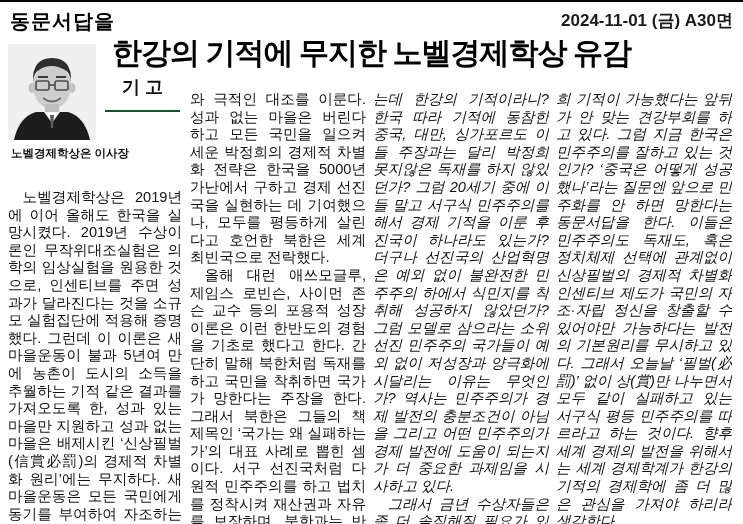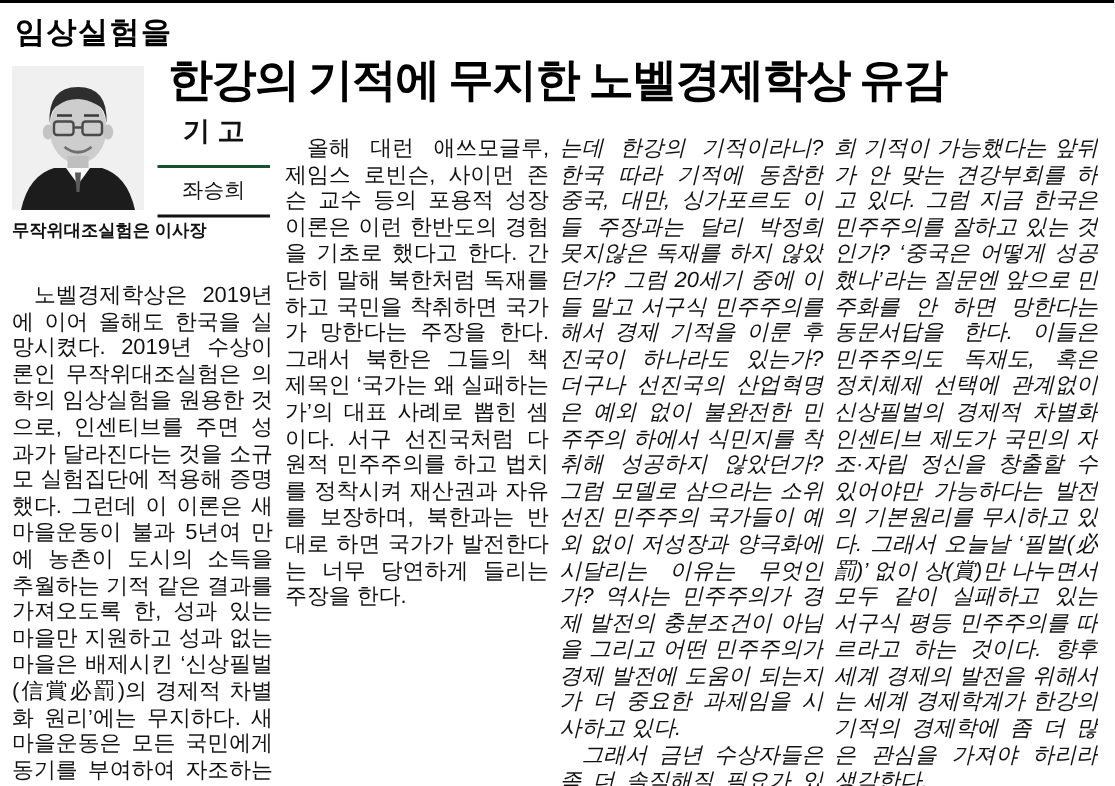--- a/index.html
+++ b/index.html
@@ -72,21 +72,22 @@
   .col2 { left: 190px; top: 91px;  width: 176px; height: 433px; }
   .col3 { left: 373px; top: 91px;  width: 176px; height: 433px; font-style: italic; }
   .col4 { left: 556px; top: 91px;  width: 176px; height: 433px; font-style: italic; }
 </style>
 </head>
 <body>
 
 <div class="page">
   <div class="topbar"></div>
 
-  <div class="logo">임상실험을</div>
+  <div class="logo">동문서답을</div>
+  <div class="dateline">2024-11-01 (금) A30면</div>
 
   <h1 class="headline">한강의 기적에 무지한 노벨경제학상 유감</h1>
 
   <div class="byline">
     <div class="photo">
       <svg width="88" height="96" viewBox="0 0 88 96" xmlns="http://www.w3.org/2000/svg">
         <rect width="88" height="96" fill="#f0f0f0"></rect>
         <ellipse cx="44" cy="42" rx="19" ry="23" fill="#cdcdcd"></ellipse>
         <path d="M25 38 Q24 14 44 14 Q64 14 63 38 Q62 28 57 26 Q50 22 44 22 Q36 22 31 26 Q26 28 25 38 Z" fill="#2e2e2e"></path>
         <ellipse cx="24" cy="44" rx="3.5" ry="5" fill="#c4c4c4"></ellipse>
@@ -99,31 +100,31 @@
         <path d="M30 33 L40 33 M48 33 L58 33" stroke="#3a3a3a" stroke-width="1.8"></path>
         <path d="M35 54 Q44 61 53 54" stroke="#6f6f6f" fill="none" stroke-width="1.8"></path>
         <rect x="37" y="60" width="14" height="10" fill="#bfbfbf"></rect>
         <path d="M6 96 Q11 73 28 68 L60 68 Q77 73 82 96 Z" fill="#1c1c1c"></path>
         <path d="M36 68 L44 79 L52 68 Z" fill="#fafafa"></path>
         <path d="M42 71 L46 71 L45 84 L43 84 Z" fill="#5a5a5a"></path>
       </svg>
     </div>
     <div class="byline-meta">
       <div class="contrib">기 고</div>
-      <div class="author">좌승희</div>
     </div>
-    <div class="caption">무작위대조실험은 이사장</div>
+    <div class="caption">노벨경제학상은 이사장</div>
   </div>
 
   <div class="col col1">
     <p class="indent">노벨경제학상은 2019년에 이어 올해도 한국을 실망시켰다. 2019년 수상이론인 무작위대조실험은 의학의 임상실험을 원용한 것으로, 인센티브를 주면 성과가 달라진다는 것을 소규모 실험집단에 적용해 증명했다. 그런데 이 이론은 새마을운동이 불과 5년여 만에 농촌이 도시의 소득을 추월하는 기적 같은 결과를 가져오도록 한, 성과 있는 마을만 지원하고 성과 없는 마을은 배제시킨 ‘신상필벌(信賞必罰)의 경제적 차별화 원리’에는 무지하다. 새마을운동은 모든 국민에게 동기를 부여하여 자조하는 국민으로 탄생시켰다.</p>
 
   </div>
 
   <div class="col col2">
+    <p>와 극적인 대조를 이룬다. 성과 없는 마을은 버린다 하고 모든 국민을 일으켜 세운 박정희의 경제적 차별화 전략은 한국을 5000년 가난에서 구하고 경제 선진국을 실현하는 데 기여했으나, 모두를 평등하게 살린다고 호언한 북한은 세계 최빈국으로 전락했다.</p>
     <p class="indent">올해 대런 애쓰모글루, 제임스 로빈슨, 사이먼 존슨 교수 등의 포용적 성장이론은 이런 한반도의 경험을 기초로 했다고 한다. 간단히 말해 북한처럼 독재를 하고 국민을 착취하면 국가가 망한다는 주장을 한다. 그래서 북한은 그들의 책 제목인 ‘국가는 왜 실패하는가’의 대표 사례로 뽑힌 셈이다. 서구 선진국처럼 다원적 민주주의를 하고 법치를 정착시켜 재산권과 자유를 보장하며, 북한과는 반대로 하면 국가가 발전한다는 너무 당연하게 들리는 주장을 한다.</p>
 
   </div>
 
   <div class="col col3">
     <p>는데 한강의 기적이라니? 한국 따라 기적에 동참한 중국, 대만, 싱가포르도 이들 주장과는 달리 박정희 못지않은 독재를 하지 않았던가? 그럼 20세기 중에 이들 말고 서구식 민주주의를 해서 경제 기적을 이룬 후진국이 하나라도 있는가? 더구나 선진국의 산업혁명은 예외 없이 불완전한 민주주의 하에서 식민지를 착취해 성공하지 않았던가? 그럼 모델로 삼으라는 소위 선진 민주주의 국가들이 예외 없이 저성장과 양극화에 시달리는 이유는 무엇인가? 역사는 민주주의가 경제 발전의 충분조건이 아님을 그리고 어떤 민주주의가 경제 발전에 도움이 되는지가 더 중요한 과제임을 시사하고 있다.</p>
     <p class="indent">그래서 금년 수상자들은 좀 더 솔직해질 필요가 있다. 그들은 박정희의 수출 기적은 부정할 수 없어서 공을 인정하면서도 독재가 성공을 가져왔다 할 수 없으니 박정희 이후 민주화를 잘하여 박정</p>
   </div>
 
   <div class="col col4">

